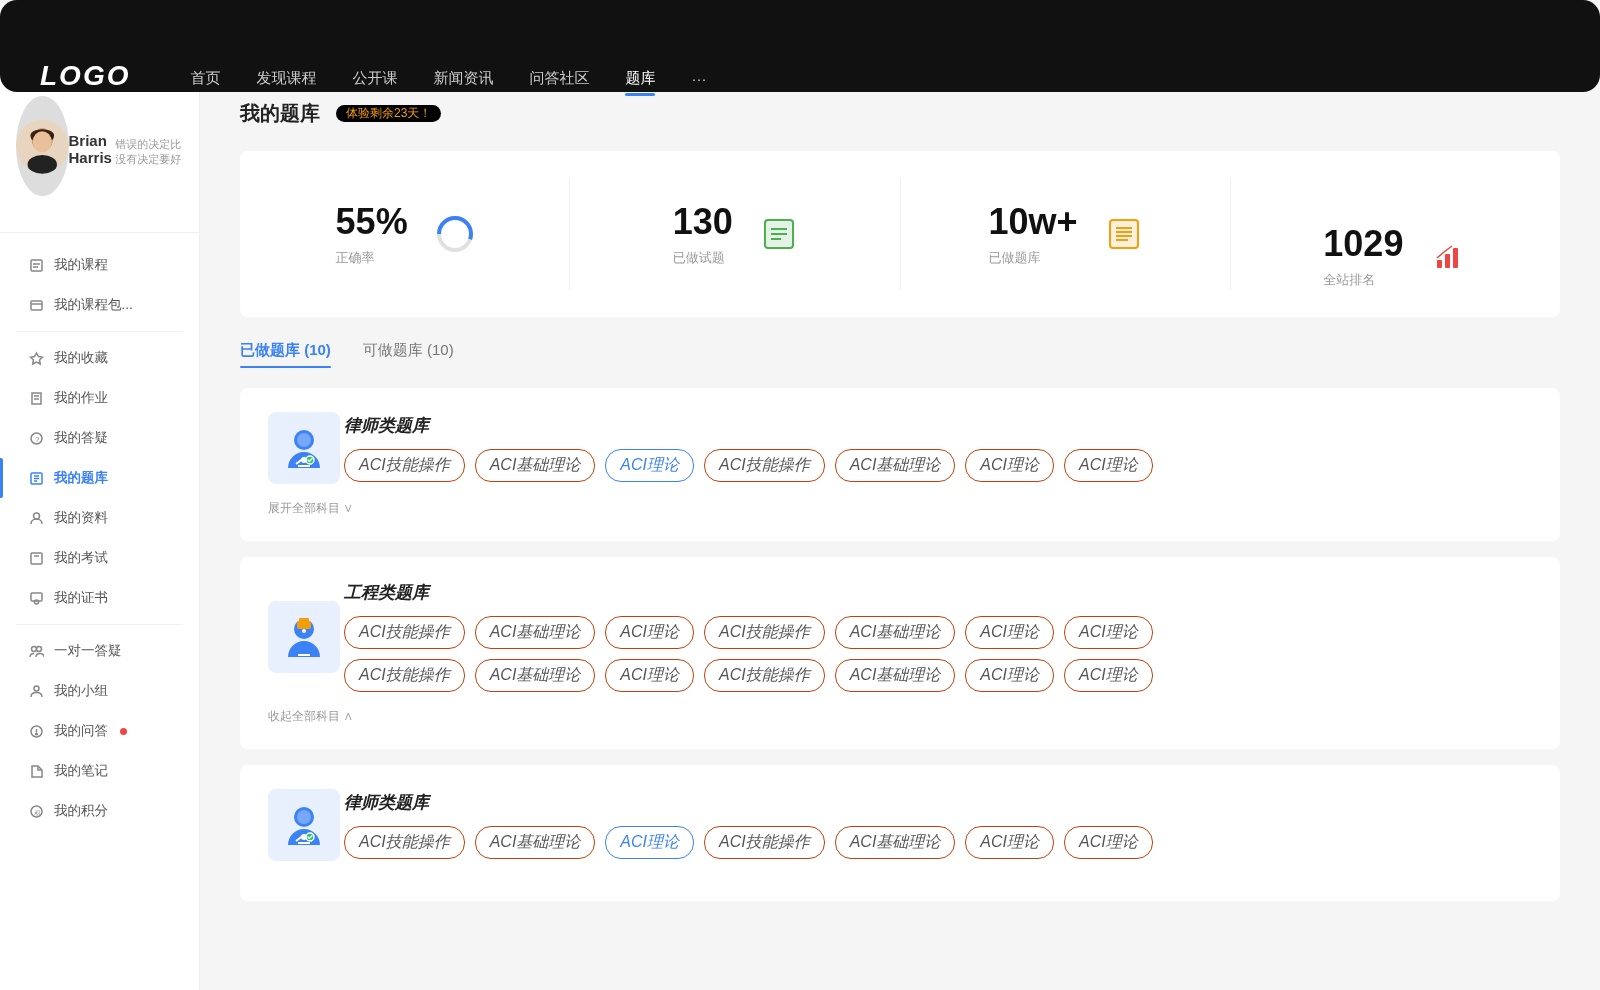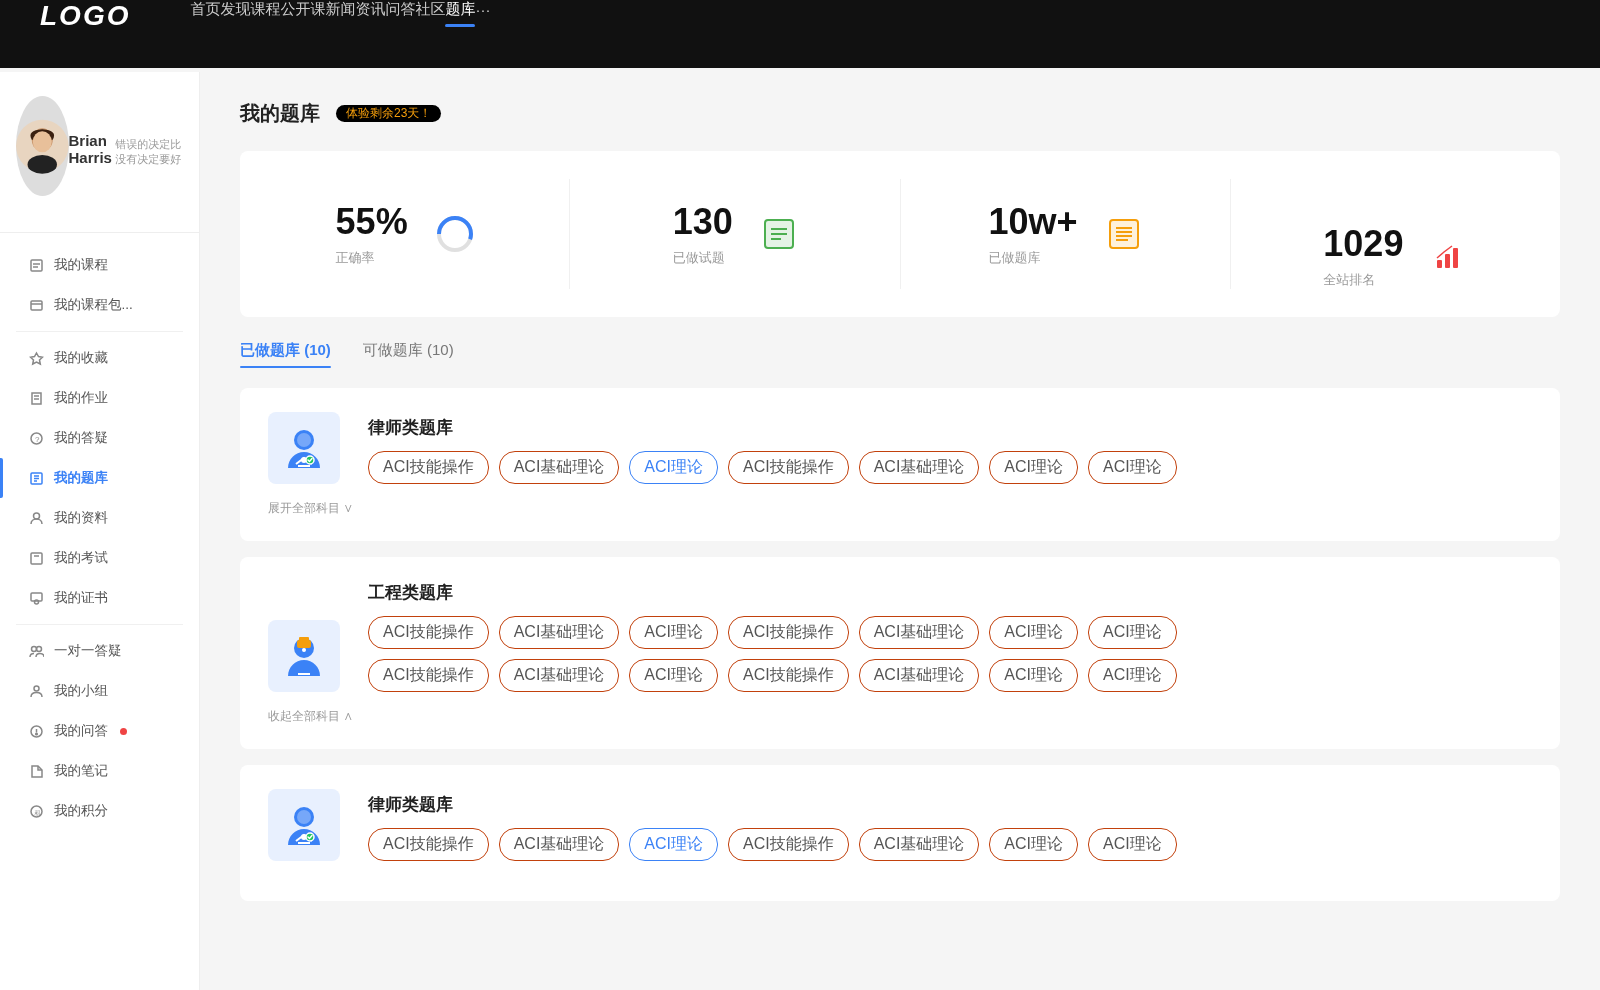--- a/index.html
+++ b/index.html
@@ -1,39 +1,41 @@
 <!DOCTYPE html>
 <html><head>
   <meta charset="utf-8">
   <style>
     * { margin: 0; padding: 0; box-sizing: border-box; }
     body { font-family: 'PingFang SC', 'Microsoft YaHei', sans-serif; background: #f5f5f5; width: 1600px; min-height: 990px; overflow-x: hidden; }
 
     
     .navbar {
       background: #111;
-      height: 68px;
-      display: flex;
-      align-items: flex-start;
+      height: 92px;
+      display: flex;
+      align-items: flex-end;
       padding: 0 40px;
       position: fixed;
       top: 0; left: 0; right: 0;
       z-index: 100;
+      border-radius: 17px;
     }
     .navbar-logo {
       font-size: 28px;
       font-weight: 900;
       color: #fff;
       letter-spacing: 2px;
       margin-right: 60px;
       font-style: italic;
     }
     .navbar-nav {
       display: flex;
       align-items: center;
+      gap: 36px;
       flex: 1;
     }
     .nav-item {
       color: #ccc;
       font-size: 15px;
       cursor: pointer;
       padding-bottom: 4px;
       position: relative;
     }
     .nav-item.active {
@@ -253,23 +255,24 @@
 
     
     .qbank-card {
       background: #fff;
       border-radius: 8px;
       margin-bottom: 16px;
       padding: 24px 28px;
     }
     .qbank-header {
       display: flex;
-      align-items: flex-end;
-      gap: 28px;
+      align-items: center;
+      gap: 4px;
       margin-bottom: 16px;
+      font-style: italic;
     }
     .qbank-icon {
       width: 72px; height: 72px;
       background: #e8f0fe;
       border-radius: 8px;
       display: flex; align-items: center; justify-content: center;
       flex-shrink: 0;
     }
     .qbank-title {
       font-size: 17px;

